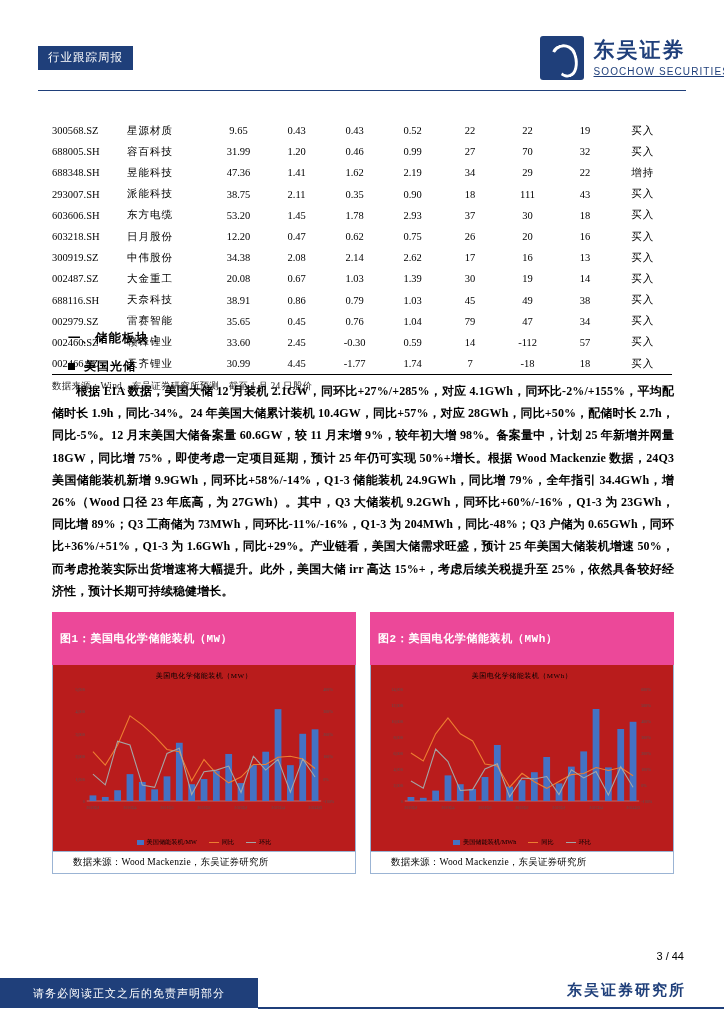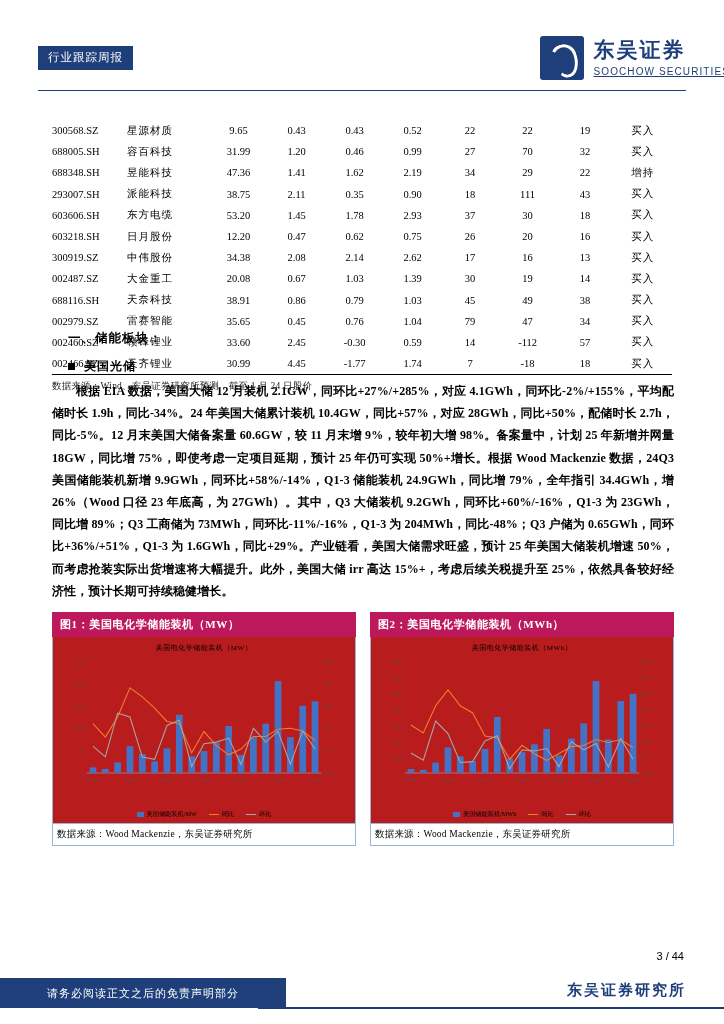--- a/index.html
+++ b/index.html
@@ -171,40 +171,40 @@
 
   
   .fig {
     position: absolute;
     top: 612px;
     width: 304px;
   }
   .fig.left { left: 52px; }
   .fig.right { left: 370px; }
   .fig-caption {
-    background: #be185d;
+    background: #ec4899;
     color: #fff;
     font-size: 11px;
     font-weight: bold;
-    padding: 5px 8px;
+    padding: 19px 8px;
     letter-spacing: 0.6px;
-    font-family: Liberation Serif, serif;
+    font-family: Liberation Mono, monospace;
   }
   .fig-body {
     border: 1px solid #9bb4d4;
     border-top: none;
     height: 186px;
     position: relative;
     background: #b91c1c;
   }
   .fig-src {
     border: 1px solid #9bb4d4;
     border-top: none;
     font-size: 9.5px;
-    padding: 4px 4px;
+    padding: 4px 20px;
     letter-spacing: 0.2px;
   }
   .chart-title {
     position: absolute;
     top: 6px;
     left: 0;
     width: 100%;
     text-align: center;
     font-size: 7px;
     letter-spacing: 0.5px;
@@ -253,21 +253,21 @@
     position: absolute;
     left: 0;
     top: 978px;
     width: 724px;
     height: 30px;
   }
   .footer-left {
     position: absolute;
     left: 0;
     top: 0;
-    width: 286px;
+    width: 258px;
     height: 30px;
     background: #1f3f7a;
     color: #fff;
     font-size: 11px;
     display: flex;
     align-items: center;
     justify-content: center;
     letter-spacing: 1px;
   }
   .footer-right {

